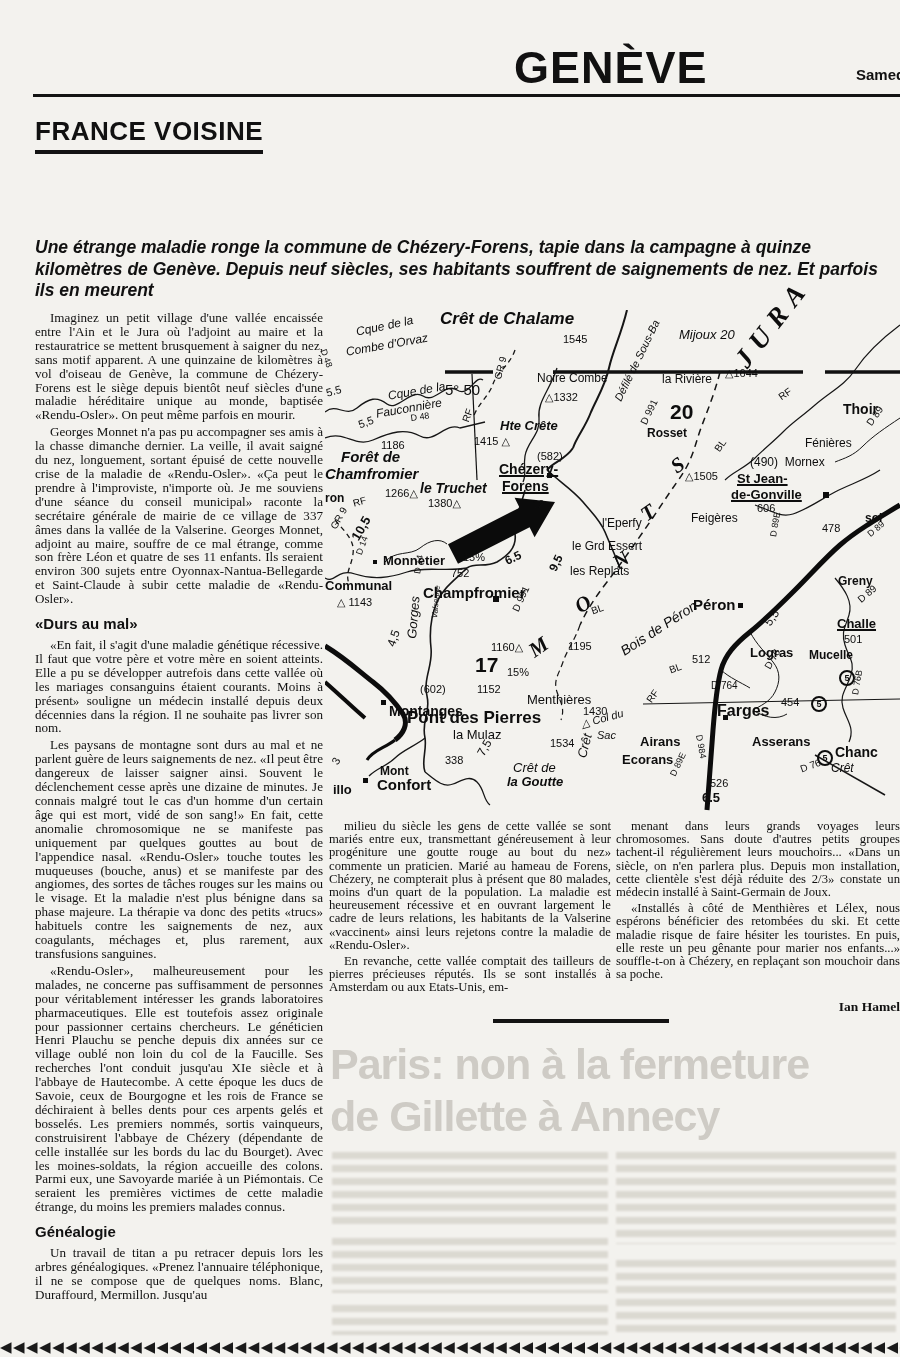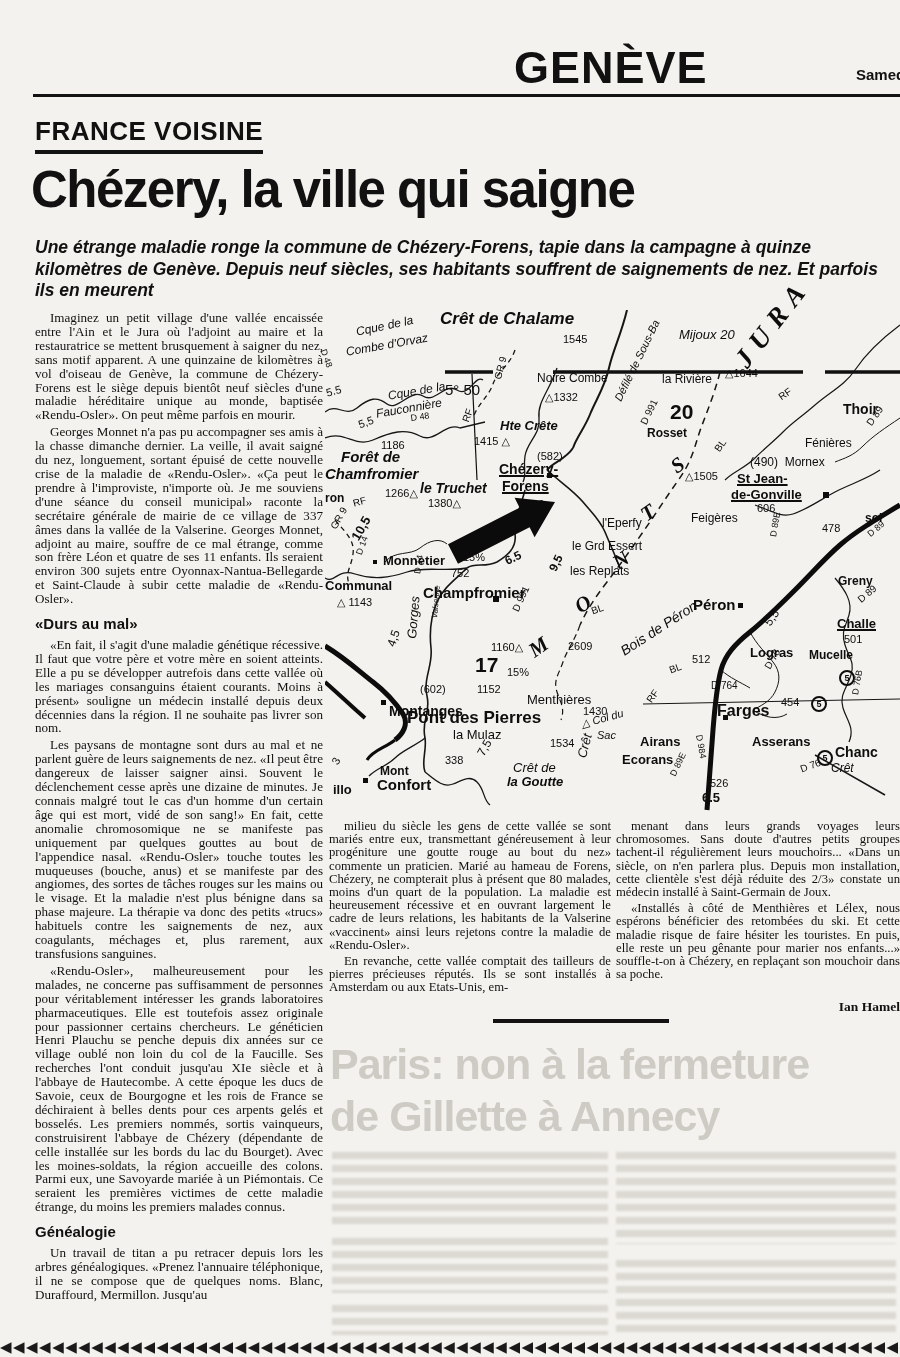--- a/index.html
+++ b/index.html
@@ -53,21 +53,20 @@
 </head>
 <body>
 
 <div class="page">
 
   <div class="masthead">GENÈVE</div>
   <div class="date-frag">Samed</div>
   <div class="top-rule"></div>
 
   <div class="kicker">FRANCE VOISINE</div>
-  <h1 class="headline">Chézery, la ville qui saigne</h1>
   <p class="standfirst">Une étrange maladie ronge la commune de Chézery-Forens, tapie dans la campagne à quinze kilomètres de Genève. Depuis neuf siècles, ses habitants souffrent de saignements de nez. Et parfois ils en meurent</p>
 
   <div class="col col-left">
       <p class="para">Imaginez un petit village d'une vallée encaissée entre l'Ain et le Jura où l'adjoint au maire et la restauratrice se mettent brusquement à saigner du nez, sans motif apparent. A une quinzaine de kilomètres à vol d'oiseau de Genève, la commune de Chézery-Forens est le siège depuis bientôt neuf siècles d'une maladie héréditaire unique au monde, baptisée «Rendu-Osler». On peut même parfois en mourir.</p>
       <p class="para">Georges Monnet n'a pas pu accompagner ses amis à la chasse dimanche dernier. La veille, il avait saigné du nez, longuement, sortant épuisé de cette nouvelle crise de la maladie de «Rendu-Osler». «Ça peut le prendre à l'improviste, n'importe où. Je me souviens d'une séance du conseil municipal» raconte la secrétaire générale de mairie de ce village de 337 âmes dans la vallée de la Valserine. Georges Monnet, adjoint au maire, souffre de ce mal étrange, comme son frère Léon et quatre de ses 11 enfants. Ils seraient environ 300 sujets entre Oyonnax-Nantua-Bellegarde et Saint-Claude à subir cette maladie de «Rendu-Osler».</p>
       <h3 class="crosshead">«Durs au mal»</h3>
       <p class="para">«En fait, il s'agit d'une maladie génétique récessive. Il faut que votre père et votre mère en soient atteints. Elle a pu se développer autrefois dans cette vallée où les mariages consanguins étaient courants. Moins à présent» souligne un médecin installé depuis deux décennies dans la région. Il ne souhaite pas livrer son nom.</p>
       <p class="para">Les paysans de montagne sont durs au mal et ne parlent guère de leurs saignements de nez. «Il peut être dangereux de laisser saigner ainsi. Souvent le déclenchement cesse après une dizaine de minutes. Je connais malgré tout le cas d'un homme d'un certain âge qui est mort, vidé de son sang!» En fait, cette anomalie chromosomique ne se manifeste pas uniquement par quelques gouttes au bout de l'appendice nasal. «Rendu-Osler» touche toutes les muqueuses (bouche, anus) et se manifeste par des angiomes, des sortes de tâches rouges sur les mains ou le visage. Et la maladie n'est plus bénigne dans sa phase majeure. La thérapie va donc des petits «trucs» habituels contre les saignements de nez, aux coagulants, méchages et, plus rarement, aux transfusions sanguines.</p>
       <p class="para">«Rendu-Osler», malheureusement pour les malades, ne concerne pas suffisamment de personnes pour véritablement intéresser les grands laboratoires pharmaceutiques. Elle est toutefois assez originale pour passionner certains chercheurs. Le généticien Henri Plauchu se penche depuis dix années sur ce village oublé non loin du col de la Faucille. Ses recherches l'ont conduit jusqu'au XIe siècle et à l'abbaye de Hautecombe. A cette époque les ducs de Savoie, ceux de Bourgogne et les rois de France se déchiraient à belles dents pour ces arpents gelés et bosselés. Les premiers nommés, sortis vainqueurs, construisirent l'abbaye de Chézery (dépendante de celle installée sur les bords du lac du Bourget). Avec les moines-soldats, la région accueille des colons. Parmi eux, une Savoyarde mariée à un Piémontais. Ce seraient les premières victimes de cette maladie étrange, du moins les premiers malades connus.</p>
       <h3 class="crosshead">Généalogie</h3>
@@ -222,21 +221,21 @@
       <span class="lbl b" style="left: 510px; top: 435px; font-size: 14px;">Chanc</span>
       <span class="lbl i" style="left: 506px; top: 452px; font-size: 12px;">Crêt</span>
       <span class="lbl" style="left: 474px; top: 455px; font-size: 10px; transform: rotate(-20deg);">D 76</span>
       <span class="lbl" style="left: 378px; top: 424px; font-size: 9px; transform: rotate(80deg);">D 984</span>
       <span class="lbl" style="left: 344px; top: 464px; font-size: 9px; transform: rotate(-65deg);">D 89E</span>
       <span class="lbl" style="left: 385px; top: 468px;">526</span>
       <span class="lbl b" style="left: 377px; top: 481px; font-size: 13px;">6.5</span>
       <span class="lbl" style="left: 60px; top: 334px; font-size: 12px; transform: rotate(-70deg);">4,5</span>
       <span class="lbl i" style="left: 80px; top: 328px; font-size: 13px; transform: rotate(-85deg);">Gorges</span>
       <span class="lbl i" style="left: 106px; top: 308px; font-size: 8px; transform: rotate(-85deg);">Valserine</span>
-      <span class="lbl" style="left: 243px; top: 331px;">2609</span>
+      <span class="lbl" style="left: 243px; top: 331px;">1195</span>
       <span class="lbl" style="left: 166px; top: 332px;">1160△</span>
       <span class="lbl big20" style="left: 150px; top: 344px;">17</span>
       <span class="lbl" style="left: 182px; top: 357px;">15%</span>
       <span class="lbl" style="left: 95px; top: 374px;">(602)</span>
       <span class="lbl" style="left: 152px; top: 374px;">1152</span>
       <span class="lbl b" style="left: 64px; top: 385px; font-size: 14px; margin-top: 9px;">Montanges</span>
       <span class="lbl b" style="left: 82px; top: 399px; font-size: 17px;">Pont des Pierres</span>
       <span class="lbl" style="left: 128px; top: 418px; font-size: 13px;">la Mulaz</span>
       <span class="lbl" style="left: 202px; top: 383px; font-size: 13px;">Menthières</span>
       <span class="lbl" style="left: 258px; top: 396px;">1430</span>

